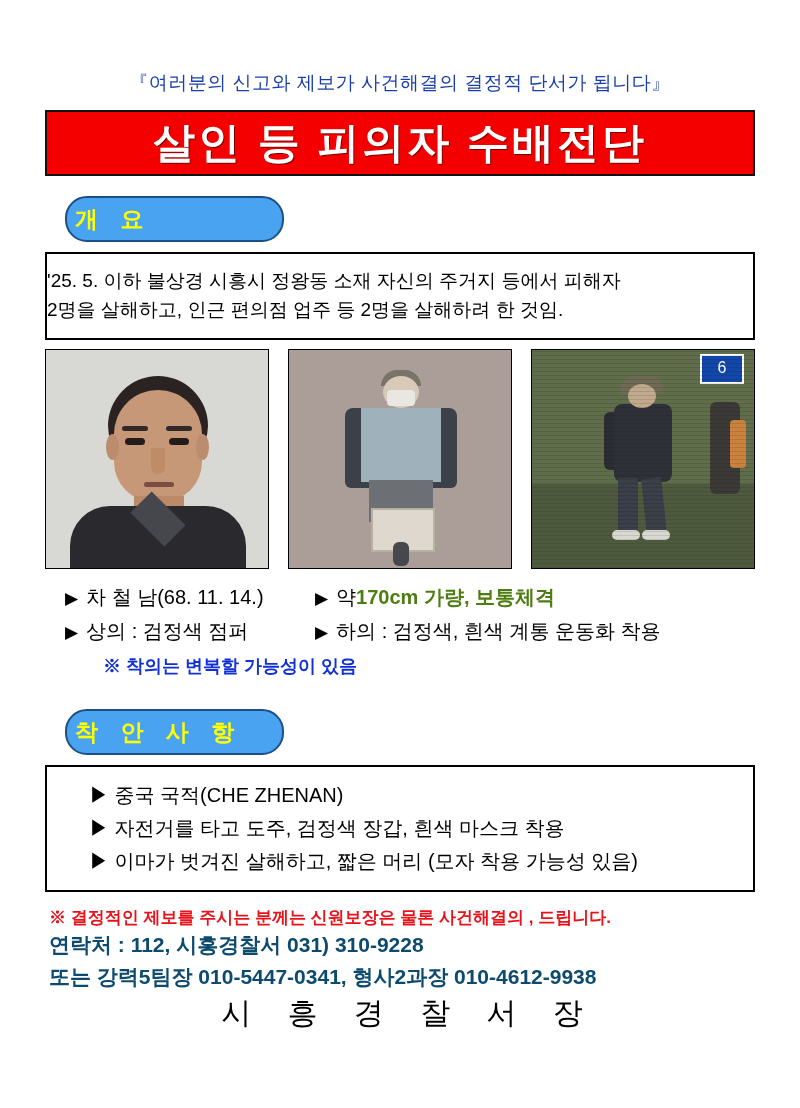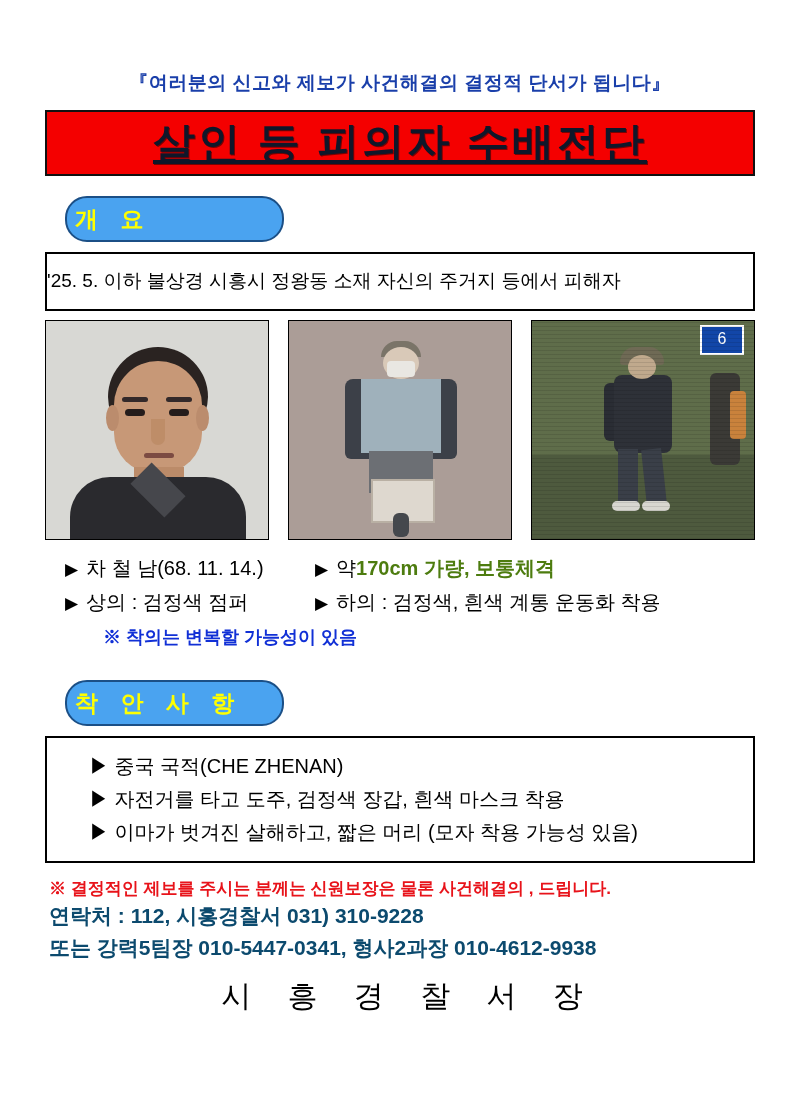--- a/index.html
+++ b/index.html
@@ -20,45 +20,44 @@
     height: 1108px;
     position: relative;
     box-sizing: border-box;
     padding: 0 45px;
   }
 
   
   .tagline {
     text-align: center;
     font-size: 19px;
-    font-weight: bold;
+    font-weight: normal;
     color: #1a3faa;
     letter-spacing: 0.5px;
     padding-top: 70px;
     white-space: nowrap;
   }
 
   
   .title-bar {
     margin-top: 14px;
     background: #f40000;
     border: 2px solid #111;
     height: 62px;
     display: flex;
     align-items: center;
     justify-content: center;
   }
   .title-bar .title-text {
-    color: #0f172a;
+    color: #ffffff;
     font-size: 42px;
     font-weight: bold;
     letter-spacing: 3px;
     text-shadow: 1px 1px 0 #7a0000;
     white-space: nowrap;
-    text-decoration: underline;
   }
 
   
   .pill {
     margin-top: 20px;
     margin-left: 20px;
     width: 215px;
     height: 42px;
     border-radius: 22px;
     background: #4aa3f0;
@@ -234,21 +233,20 @@
     white-space: nowrap;
   }
   .foot-contact {
     color: #0c4a6e;
     font-size: 21px;
     font-weight: bold;
     line-height: 32px;
     white-space: nowrap;
   }
   .signature {
-    margin-top: 12px;
     text-align: center;
     font-size: 30px;
     letter-spacing: 14px;
     text-indent: 14px;
     white-space: nowrap;
   }
 </style>
 </head>
 <body>
 
@@ -259,20 +257,21 @@
   <div class="title-bar">
     <span class="title-text">살인 등 피의자 수배전단</span>
   </div>
 
   <div class="pill">
     <span class="pill-text">개 요</span>
   </div>
 
   <div class="box summary-box">
     <div class="summary-line">'25. 5. 이하 불상경 시흥시 정왕동 소재 자신의 주거지 등에서 피해자</div>
+    <div class="summary-line l2">2명을 살해하고, 인근 편의점 업주 등 2명을 살해하려 한 것임.</div>
   </div>
 
   <div class="photos">
 
     <div class="photo p1">
       <div class="bg"></div>
       <div class="hair"></div>
       <div class="face"></div>
       <div class="ear-l"></div>
       <div class="ear-r"></div>

